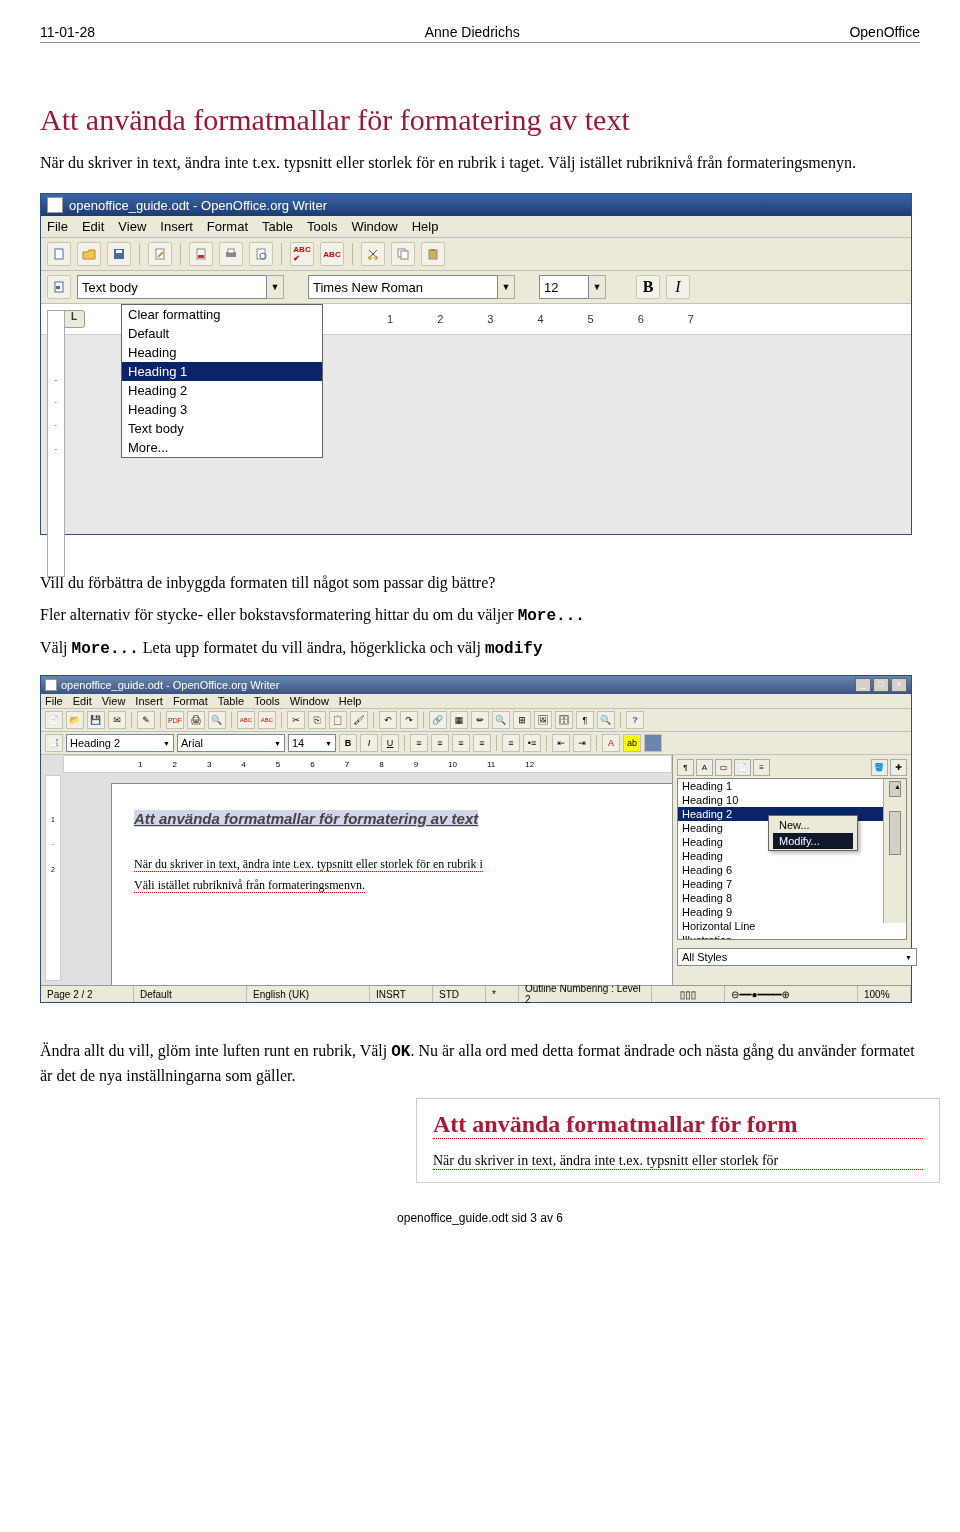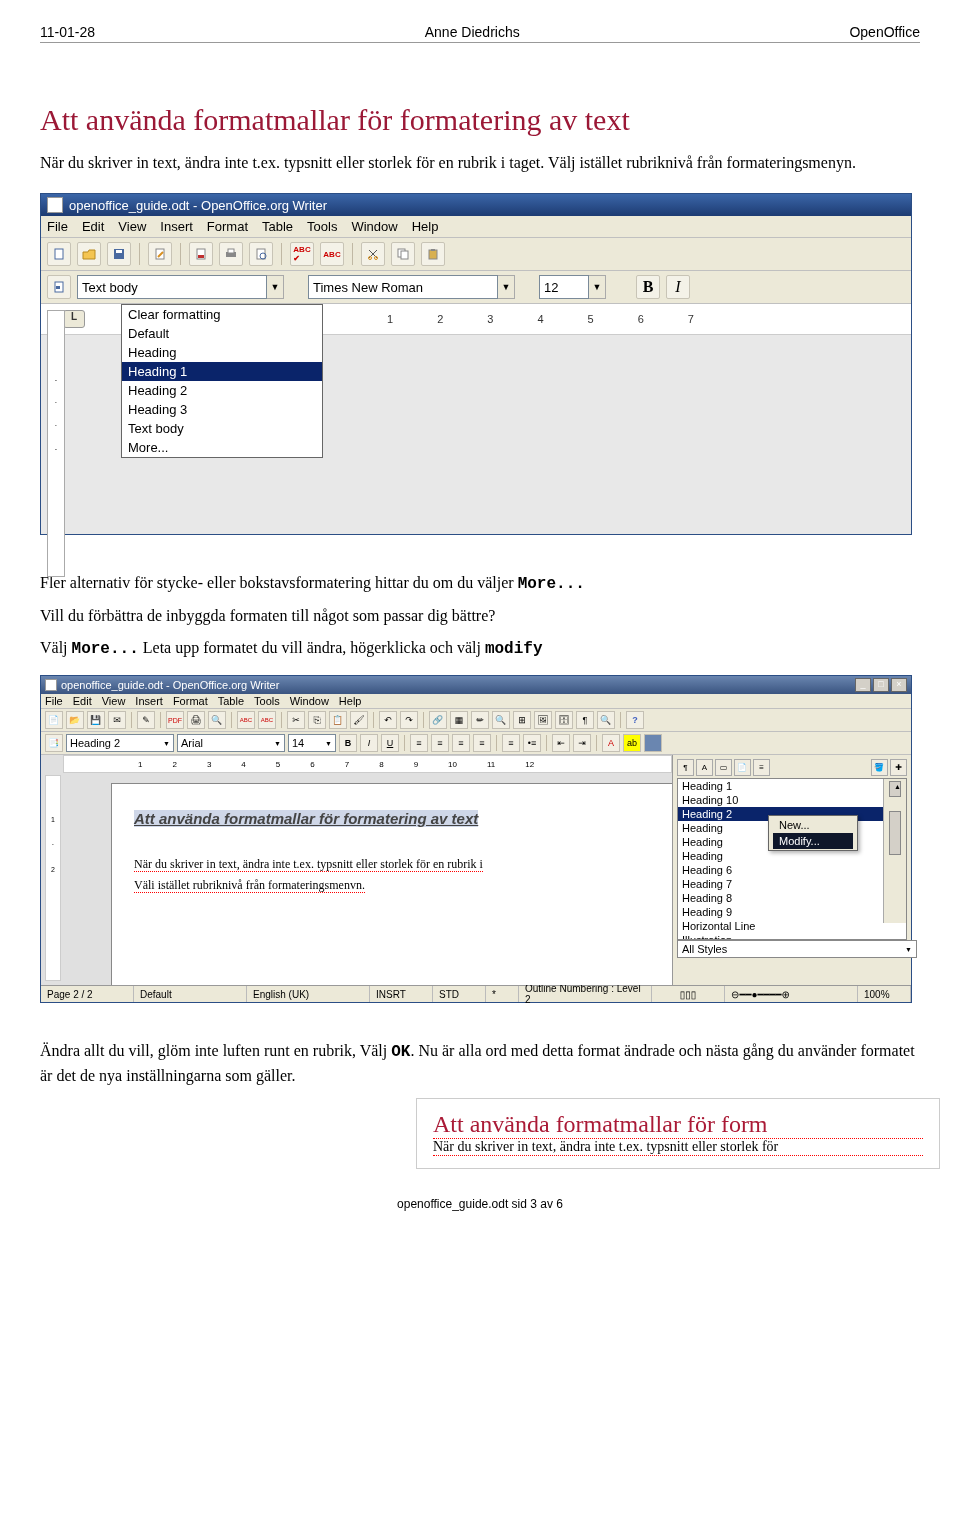--- a/index.html
+++ b/index.html
@@ -142,36 +142,36 @@
     background:#fff;border:1px solid #888;height:160px;overflow:hidden;position:relative;font-size:11px;
   }
   .styles-list div { padding:1px 4px; }
   .styles-list .selrow { background:#0a246a;color:#fff; }
   .ctx-menu {
     position:absolute;left:90px;top:36px;background:#ece9d8;border:1px solid #666;width:80px;
     box-shadow:2px 2px 4px rgba(0,0,0,0.3);font-size:11px;z-index:20;
   }
   .ctx-menu div { padding:2px 6px; }
   .ctx-menu .hl { background:#0f172a;color:#fff; }
-  .styles-filter { width:100%;background:#fff;border:1px solid #888;margin-top:0;height:16px;font-size:11px;padding:0 4px;display:flex;align-items:center;justify-content:space-between; }
+  .styles-filter { width:100%;background:#fff;border:1px solid #888;margin-top:8px;height:16px;font-size:11px;padding:0 4px;display:flex;align-items:center;justify-content:space-between; }
   .scroll-v { position:absolute;right:0;top:0;bottom:16px;width:14px;background:#ece9d8;border-left:1px solid #aaa; }
   .scroll-thumb { background:#d4d0c8;border:1px solid #888;margin:14px 1px;height:40px; }
   .scroll-arrow { height:12px;background:#d4d0c8;border:1px solid #888;margin:1px;font-size:7px;text-align:center; }
   .statusbar {
     display:flex;gap:0;border-top:1px solid #999;font-size:10px;height:16px;align-items:stretch;
   }
   .sb-cell { border-right:1px solid #bbb;padding:1px 6px;display:flex;align-items:center; }
 
   
   .mini-preview {
     border:1px solid #ccc;width:490px;margin-left:376px;margin-top:10px;padding:12px 16px;
     font-family:Georgia,serif;
   }
   .mini-preview .mph {
-    color:#aa1a36;font-size:24px;font-weight:normal;border-bottom:1px dotted red;
+    color:#aa1a36;font-size:24px;font-weight:bold;border-bottom:1px dotted red;margin-bottom:14px;
   }
   .mini-preview .mpt {
     font-size:14px;border-bottom:1px dotted red;
   }
 
   .footer {
     text-align:center;font-size:12px;font-family:Arial,sans-serif;margin-top:28px;
   }
 </style>
 </head>
@@ -325,24 +325,24 @@
         <div>Heading</div>
         <div class="hl">Heading 1</div>
         <div>Heading 2</div>
         <div>Heading 3</div>
         <div>Text body</div>
         <div>More...</div>
       </div>
     </div>
   </div>
 
+  <p class="body">Vill du förbättra de inbyggda formaten till något som passar dig bättre?</p>
   <p class="body">
     <span>Fler alternativ för stycke- eller bokstavsformatering hittar du om du väljer </span><span class="mono">More...</span>
   </p>
-  <p class="body">Vill du förbättra de inbyggda formaten till något som passar dig bättre?</p>
   <p class="body">
     <span>Välj </span><span class="mono">More...</span><span> Leta upp formatet du vill ändra, högerklicka och välj </span><span class="mono">modify</span>
   </p>
 
   <div class="oo-window2">
     <div class="titlebar2">
       <div style="display:flex;align-items:center;gap:4px;">
         <span class="doc-icon" style="width:10px;height:10px;"></span>
         <span>openoffice_guide.odt - OpenOffice.org Writer</span>
       </div>

